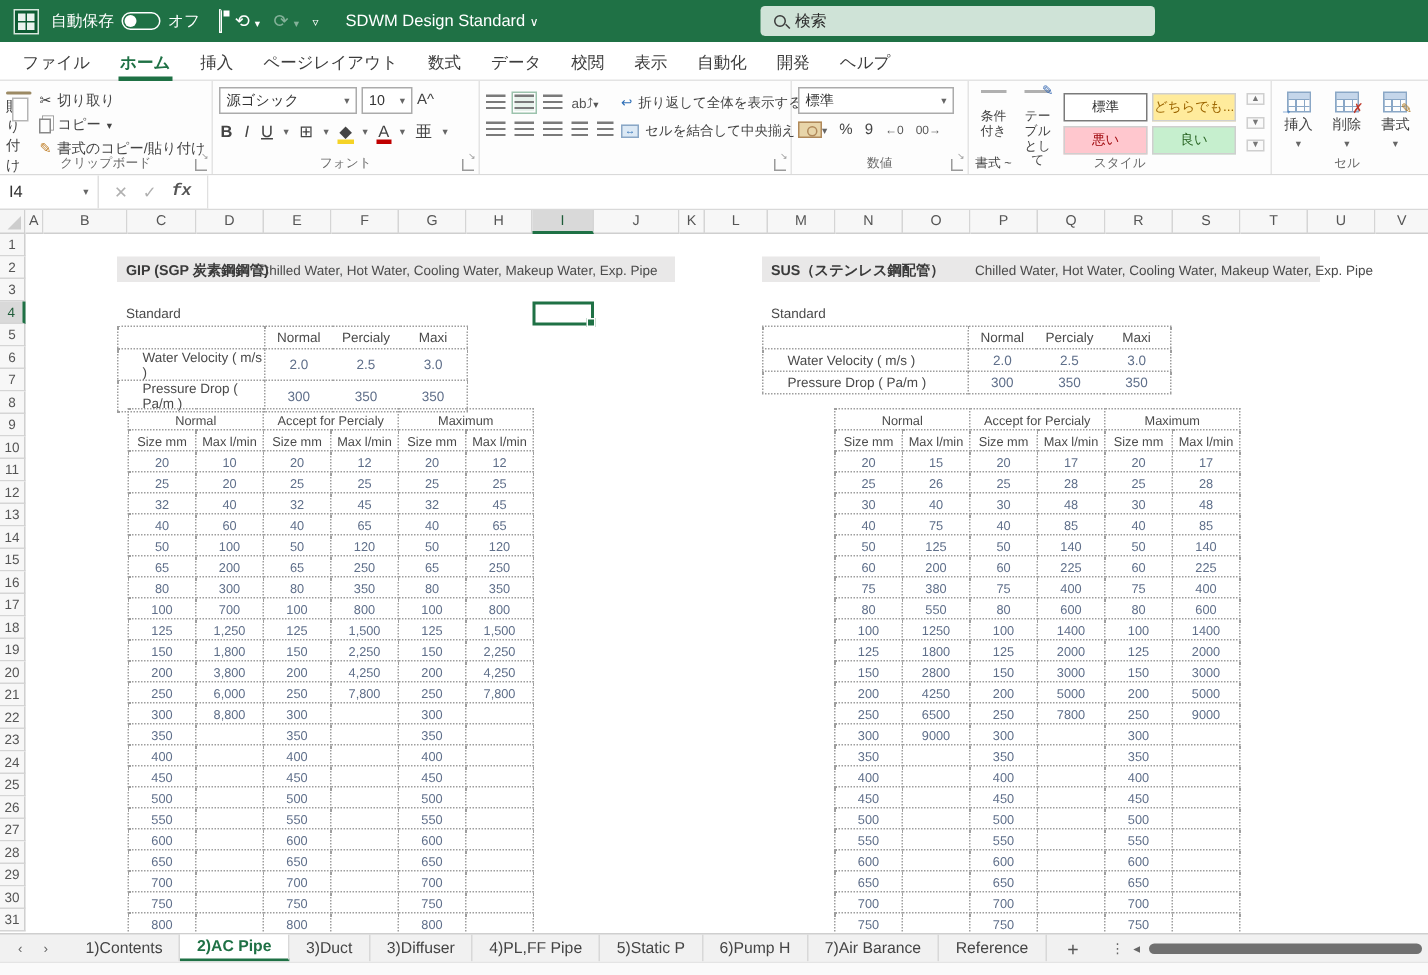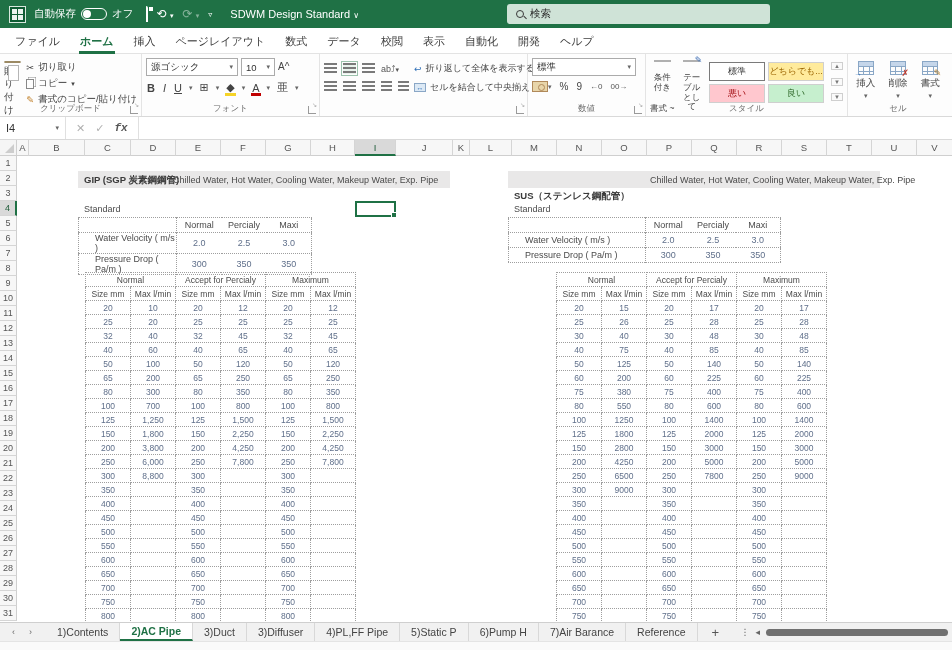--- a/index.html
+++ b/index.html
@@ -614,21 +614,21 @@
           <td>&nbsp;</td>
           <td>800</td>
           <td>&nbsp;</td>
           <td>800</td>
           <td>&nbsp;</td>
         </tr>
       </tbody>
   </table>
 
   <div class="band" style="left:508px; top:31px; width:372px"></div>
-  <div class="sheet-title" style="left:514px; top:50px">SUS（ステンレス鋼配管）</div>
+  <div class="sheet-title" style="left:514px; top:34px">SUS（ステンレス鋼配管）</div>
   <div class="sheet-sub" style="left:650px; top:35px">Chilled Water, Hot Water, Cooling Water, Makeup Water, Exp. Pipe</div>
   <div class="std-label" style="left:514px; top:64px">Standard</div>
 
   <table class="stdtbl" style="left:508px; top:77px; width:272px">
     <tbody>
         <tr>
       <th class="lab" style="width:137px"></th>
       <th style="width:45px">Normal</th>
       <th style="width:45px">Percialy</th>
       <th style="width:45px">Maxi</th>

